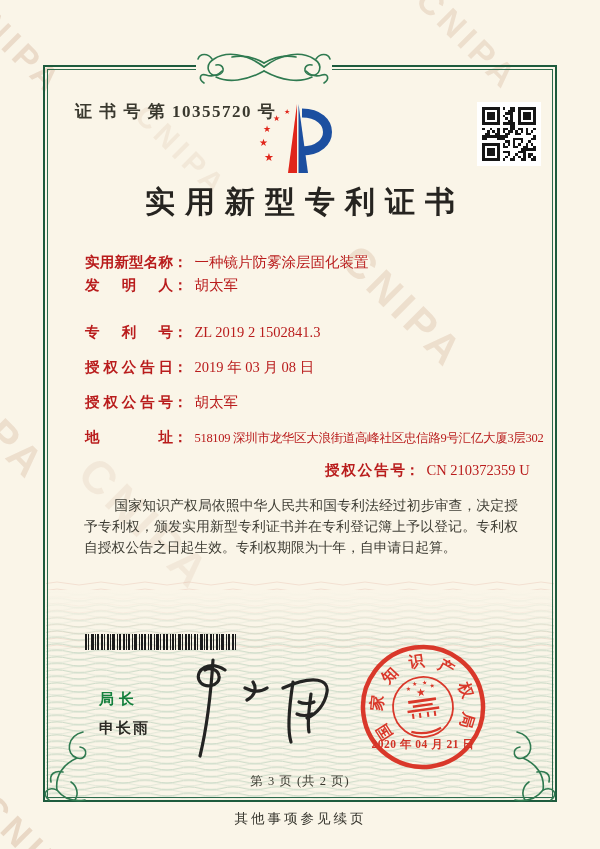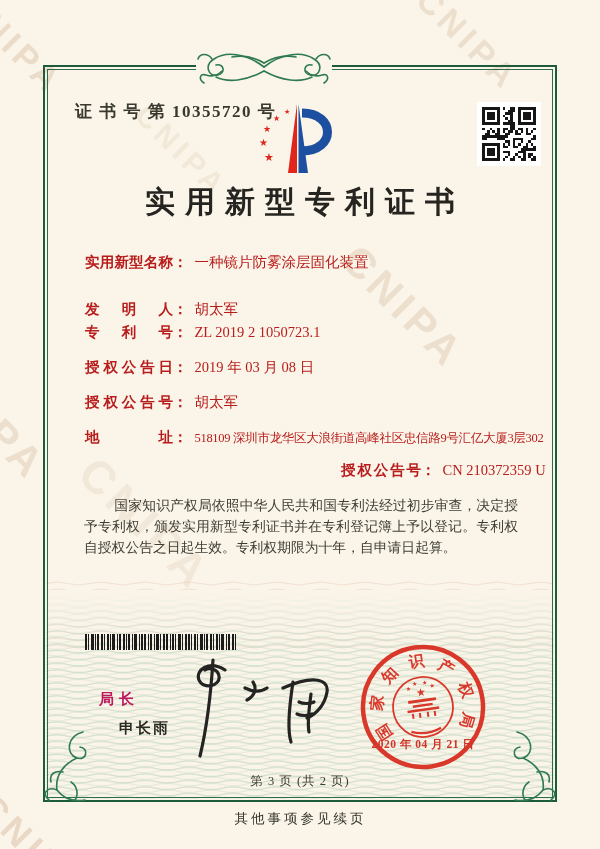--- a/index.html
+++ b/index.html
@@ -40,39 +40,39 @@
   .title{
     position:absolute;left:0;right:0;top:182px;text-align:center;
     font-size:30px;font-weight:700;letter-spacing:10px;text-indent:10px;color:#262420;
   }
   
   .field-row{position:absolute;left:85px;white-space:nowrap;font-size:14.5px;color:#b91c1c;}
   .flabel{display:inline-block;width:88px;text-align:justify;text-align-last:justify;font-weight:600;vertical-align:bottom;}
   .colon{font-weight:600;margin-right:7px;}
   .fvalue{font-size:14.5px;}
   .fvalue-addr{font-size:12.5px;letter-spacing:-.3px;margin-top:28px;}
-  .grant2{position:absolute;left:256px;top:0;white-space:nowrap;}
+  .grant2{position:absolute;left:240px;top:0;white-space:nowrap;}
   .grant2 .flabel{width:80px;}
   
   .legal{
     position:absolute;left:84px;top:496px;width:434px;
     font-size:13.8px;line-height:20.8px;text-align:justify;color:#3e3d34;
   }
   .legal p{margin:0;text-indent:2.2em;}
   
   .guilloche{position:absolute;left:46px;top:590px;}
   .pinkwave{position:absolute;left:46px;top:580px;}
   
   .barcode{position:absolute;left:85px;top:634px;}
   .barcode svg{display:block;fill:#1b1b1b;}
   
   .commissioner-title{position:absolute;left:99px;top:690px;font-family:"Liberation Sans",sans-serif;
-    font-weight:700;font-size:15px;letter-spacing:5px;color:#be185d;}
+    font-weight:700;font-size:15px;letter-spacing:5px;color:#15803d;}
   .commissioner-name{position:absolute;left:99px;top:719px;font-family:"Liberation Sans",sans-serif;
-    font-weight:700;font-size:15px;letter-spacing:2px;color:#2c2b26;margin-left:20px;}
+    font-weight:700;font-size:15px;letter-spacing:2px;color:#2c2b26;}
   .signature{position:absolute;left:165px;top:652px;}
   .seal{position:absolute;left:356px;top:640px;}
   .seal-char{font-size:15.5px;font-weight:700;fill:#d8291b;text-anchor:middle;}
   .seal-date{font-size:11.5px;font-weight:700;fill:#cf2418;text-anchor:middle;letter-spacing:.5px;}
   .page-footer{position:absolute;left:0;right:0;top:773px;text-align:center;font-size:12.5px;color:#3b3a30;letter-spacing:1px;}
   .bottom-note{position:absolute;left:1px;right:0;top:810px;text-align:center;font-size:13.5px;color:#35342c;letter-spacing:3px;}
   .green{stroke:#2f7a50;fill:none;stroke-width:1.6;stroke-linecap:round;}
 </style>
 </head>
 <body>
@@ -390,25 +390,25 @@
       <rect x="19" y="20" width="1" height="1"></rect>
       <rect x="20" y="20" width="1" height="1"></rect>
     </svg>
 </div>
 
 <div class="title">实用新型专利证书</div>
 
 <div class="field-row" style="top:253px">
   <span class="flabel">实用新型名称</span><span class="colon">：</span><span class="fvalue">一种镜片防雾涂层固化装置</span>
 </div>
-<div class="field-row" style="top:300px">
+<div class="field-row" style="top:276px">
   <span class="flabel">发明人</span><span class="colon">：</span><span class="fvalue">胡太军</span>
 </div>
 <div class="field-row" style="top:323px">
-  <span class="flabel">专利号</span><span class="colon">：</span><span class="fvalue">ZL 2019 2 1050723.1</span>
+  <span class="flabel">专利号</span><span class="colon">：</span><span class="fvalue">ZL 2019 2 1502841.3</span>
 </div>
 <div class="field-row" style="top:358px">
   <span class="flabel">授权公告日</span><span class="colon">：</span><span class="fvalue">2019 年 03 月 08 日</span>
 </div>
 <div class="field-row" style="top:393px">
   <span class="flabel">授权公告号</span><span class="colon">：</span><span class="fvalue">胡太军</span>
 </div>
 <div class="field-row" style="top:428px">
   <span class="flabel">地址</span><span class="colon">：</span><span class="fvalue fvalue-addr">518109 深圳市龙华区大浪街道高峰社区忠信路9号汇亿大厦3层302</span>
 </div>

